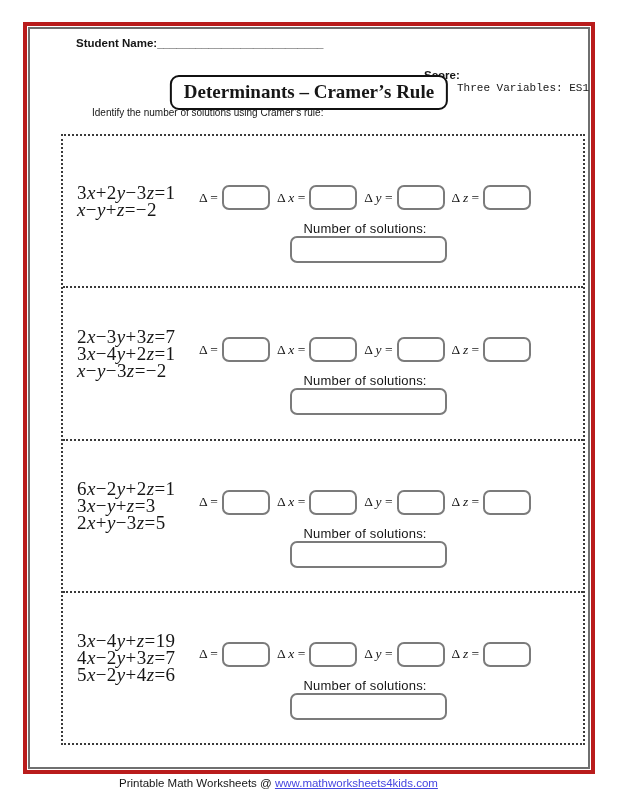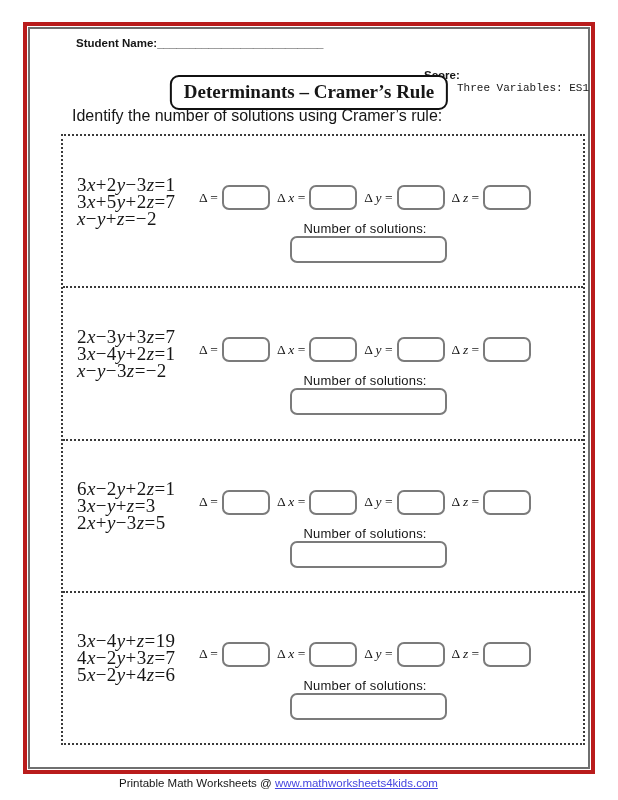--- a/index.html
+++ b/index.html
@@ -17,21 +17,21 @@
   }
   .student-row{position:absolute;left:49px;top:11px;font-weight:bold;font-size:11.5px;white-space:nowrap;}
   .score{position:absolute;left:397px;top:11px;font-weight:bold;font-size:11.5px;margin-top:32px;}
   .title-box{
     position:absolute;left:50%;top:49px;transform:translateX(-50%);
     border:2.5px solid #111;border-radius:9px;padding:4px 12px 5px 12px;
     font-family:"Liberation Serif", serif;font-weight:bold;font-size:19px;
     white-space:nowrap;background:#fff;
   }
   .subtitle{position:absolute;left:430px;top:56px;font-size:11px;font-family:Liberation Mono, monospace;}
-  .instruction{position:absolute;left:45px;top:81px;font-size:16px;}
+  .instruction{position:absolute;left:65px;top:81px;font-size:10px;}
   .problems-box{
     position:absolute;left:34px;top:108px;width:524px;height:611px;
     box-sizing:border-box;border:2px dotted #3a3a3a;
     display:flex;flex-direction:column;
   }
   .problem{flex:1;display:flex;align-items:center;box-sizing:border-box;}
   .problem + .problem{border-top:2px dotted #3a3a3a;}
   .equations{
     margin-left:14px;width:122px;transform:translateY(-10px);
     font-family:"Liberation Serif", serif;font-size:19px;line-height:17px;
@@ -72,21 +72,20 @@
 
     <div class="title-box">Determinants – Cramer’s Rule</div>
     <div class="subtitle">Three Variables: ES1</div>
     <div class="instruction">Identify the number of solutions using Cramer’s rule:</div>
 
     <div class="problems-box">
 
       <section class="problem">
         <div class="equations">
           <div class="math">3<i>x</i>+2<i>y</i>−3<i>z</i>=1</div>
-          <div class="math">3<i>x</i>+5<i>y</i>+2<i>z</i>=7</div>
           <div class="math"><i>x</i>−<i>y</i>+<i>z</i>=−2</div>
         </div>
         <div class="work">
           <div class="delta-row">
             <span class="dlabel math">Δ =</span>
             <input class="abox" value="" style="">
             <span class="dlabel math">Δ <i>x</i> =</span>
             <input class="abox" value="" style="">
             <span class="dlabel math">Δ <i>y</i> =</span>
             <input class="abox" value="" style="">

